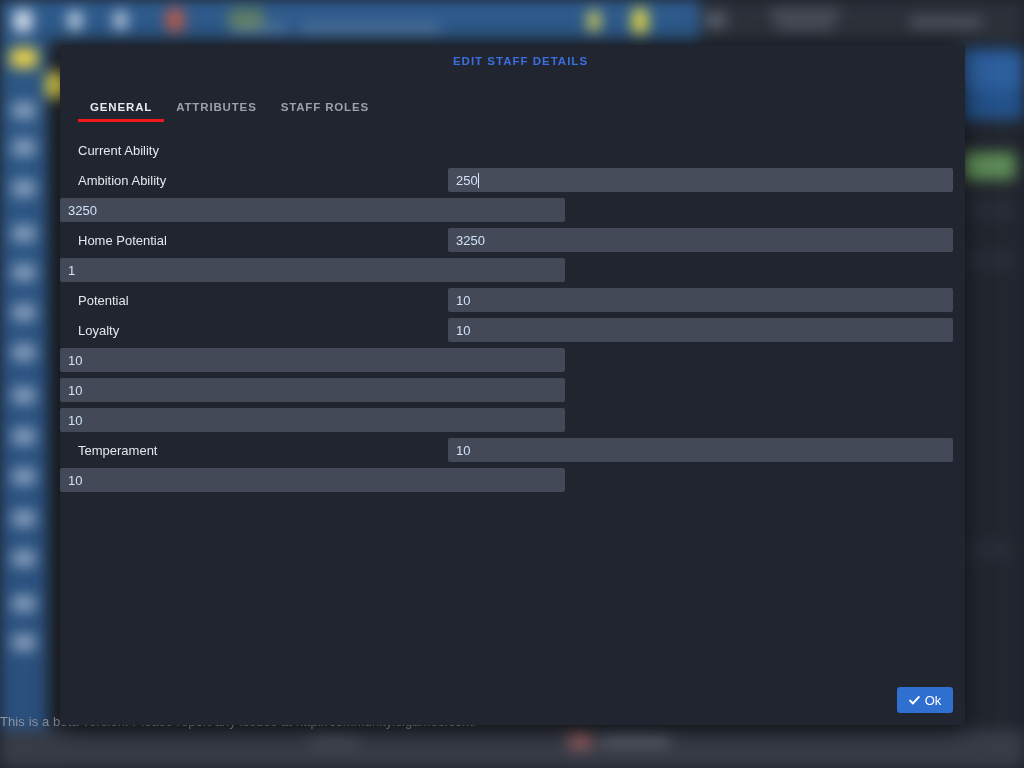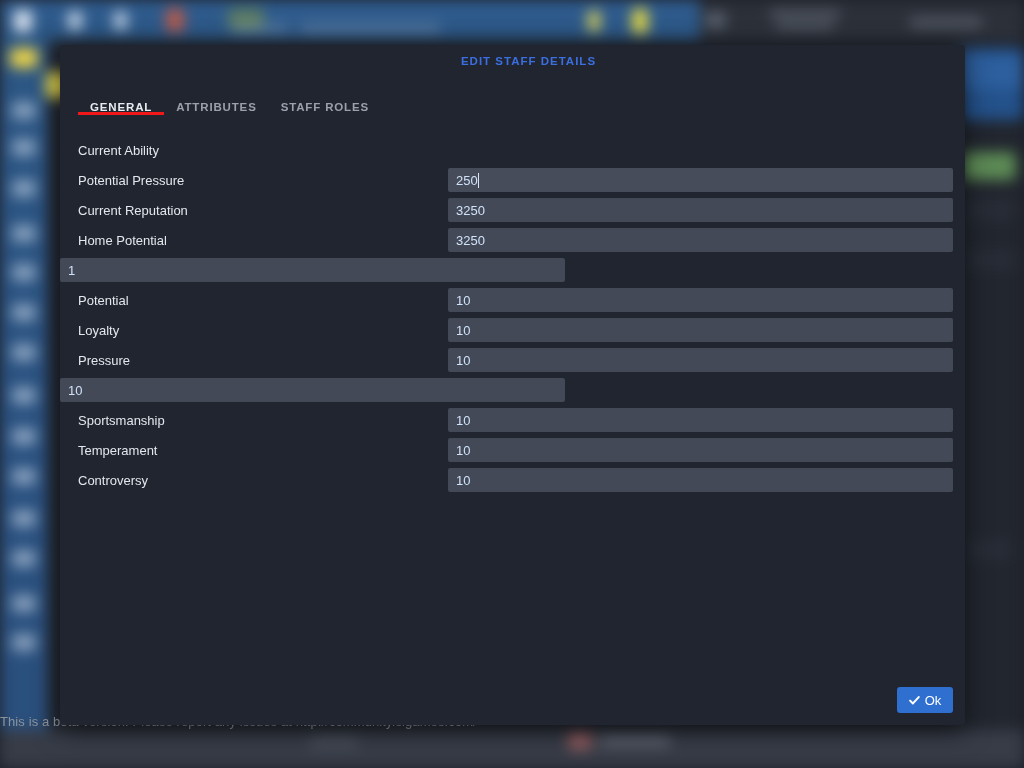--- a/index.html
+++ b/index.html
@@ -125,40 +125,40 @@
     left: 60px; top: 45px;
     width: 905px; height: 680px;
     background: #212530;
     border-radius: 3px;
     box-shadow: 0 6px 26px rgba(0,0,0,0.55);
     z-index: 10;
   }
 
   .modal-title {
     position: absolute;
-    left: 16px; top: 10px;
+    left: 8px; top: 10px;
     width: 100%;
     text-align: center;
     font-size: 11.5px;
     font-weight: bold;
     letter-spacing: 1.0px;
     color: #3b6fe0;
   }
 
   
   .tabs {
     position: absolute;
     left: 18px; top: 56px;
     display: flex;
     align-items: flex-start;
   }
 
   .tab {
     position: relative;
-    padding: 0 12px 2px 12px;
+    padding: 0 12px 9px 12px;
     font-size: 11.5px;
     font-weight: bold;
     letter-spacing: 0.85px;
     color: #9aa1ad;
     cursor: pointer;
     white-space: nowrap;
   }
 
   .tab.active { color: #e8ebef; }
 
@@ -330,29 +330,28 @@
       </div>
     </div>
 
     <div class="form">
 
       <div class="row">
         <div class="row-label">Current Ability</div>
       </div>
 
       <div class="row">
-        <div class="row-label">Potential Pressure</div>
+        <div class="row-label">Ambition Ability</div>
         <div class="input-shell focused">
           <span>250</span>
             <span class="caret"></span>
         </div>
       </div>
 
       <div class="row">
-        <div class="row-label">Current Reputation</div>
         <div class="input-shell">
           <span>3250</span>
         </div>
       </div>
 
       <div class="row">
         <div class="row-label">Home Potential</div>
         <div class="input-shell">
           <span>3250</span>
         </div>
@@ -372,48 +371,45 @@
       </div>
 
       <div class="row">
         <div class="row-label">Loyalty</div>
         <div class="input-shell">
           <span>10</span>
         </div>
       </div>
 
       <div class="row">
-        <div class="row-label">Pressure</div>
-        <div class="input-shell">
-          <span>10</span>
-        </div>
-      </div>
-
-      <div class="row">
-        <div class="input-shell">
-          <span>10</span>
-        </div>
-      </div>
-
-      <div class="row">
-        <div class="row-label">Sportsmanship</div>
+        <div class="input-shell">
+          <span>10</span>
+        </div>
+      </div>
+
+      <div class="row">
+        <div class="input-shell">
+          <span>10</span>
+        </div>
+      </div>
+
+      <div class="row">
         <div class="input-shell">
           <span>10</span>
         </div>
       </div>
 
       <div class="row">
         <div class="row-label">Temperament</div>
         <div class="input-shell">
           <span>10</span>
         </div>
       </div>
 
       <div class="row">
-        <div class="row-label">Controversy</div>
         <div class="input-shell">
           <span>10</span>
         </div>
       </div>
 
     </div>
 
     <button class="ok-button">
       <svg class="check-icon" viewBox="0 0 12 12">
         <path d="M1.2 6.1 L4.3 9.2 L10.6 2.3" fill="none" stroke="#ffffff" stroke-width="2.2" stroke-linecap="round" stroke-linejoin="round"></path>

